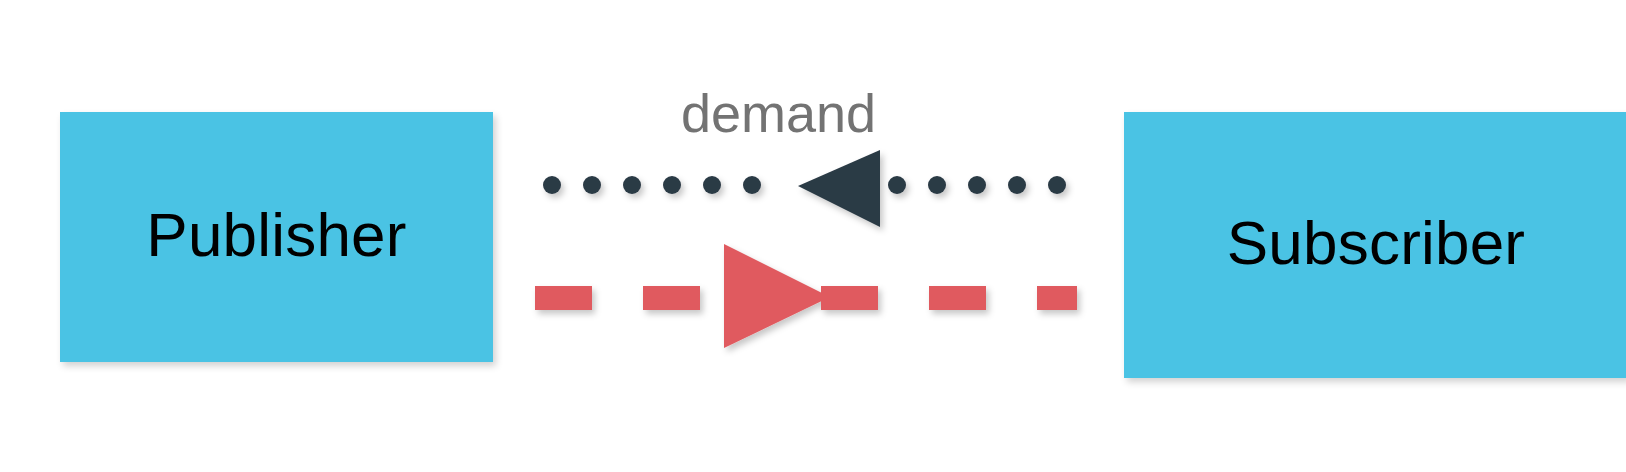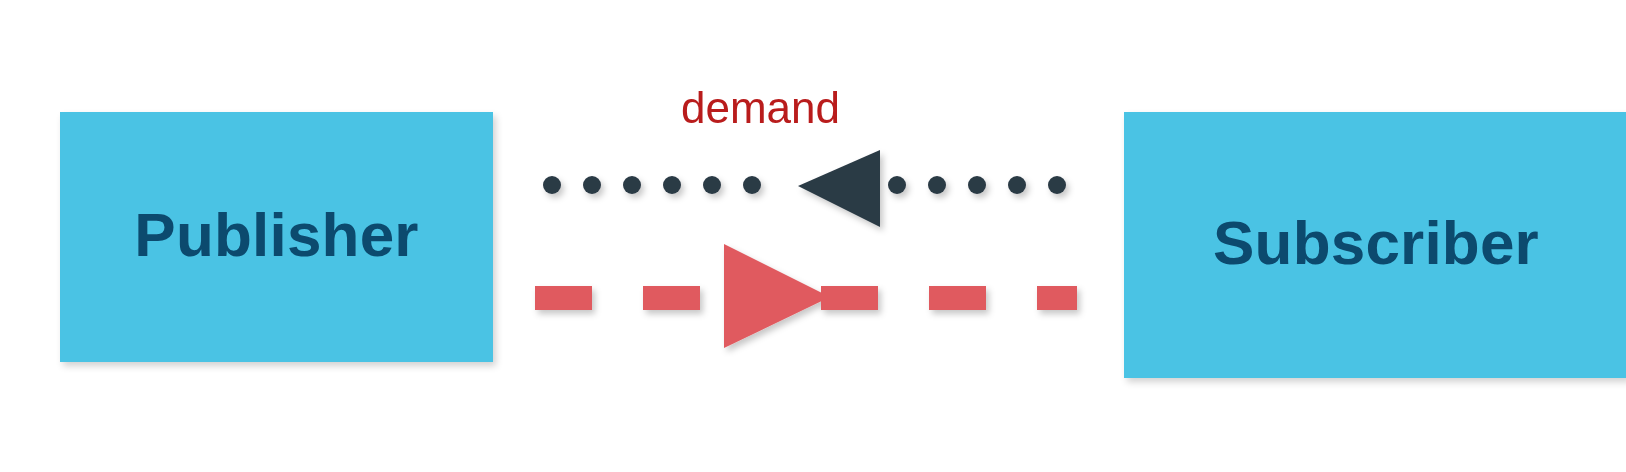--- a/index.html
+++ b/index.html
@@ -17,22 +17,22 @@
     background: #ffffff;
     overflow: hidden;
   }
 
   
   .node {
     position: absolute;
     display: flex;
     align-items: center;
     justify-content: center;
-    color: #0c4a6e;
-    font-weight: 700;
+    color: #000000;
+    font-weight: 400;
     letter-spacing: 0.2px;
     box-shadow: 3px 4px 7px rgba(0,0,0,0.18);
   }
   #publisher-node {
     left: 60px;
     top: 112px;
     width: 433px;
     height: 250px;
     font-size: 62px;
   }
@@ -54,22 +54,22 @@
     left: 0;
     top: 0;
     width: 1626px;
     height: 472px;
     pointer-events: none;
   }
 
   
   .edge-label {
     position: absolute;
-    color: #b91c1c;
-    font-size: 44px;
+    color: #737373;
+    font-size: 54px;
     line-height: 1;
     white-space: nowrap;
   }
   #demand-label {
     left: 681px;
     top: 86px;
   }
   #data-label {
     left: 726px;
     top: 350px;

